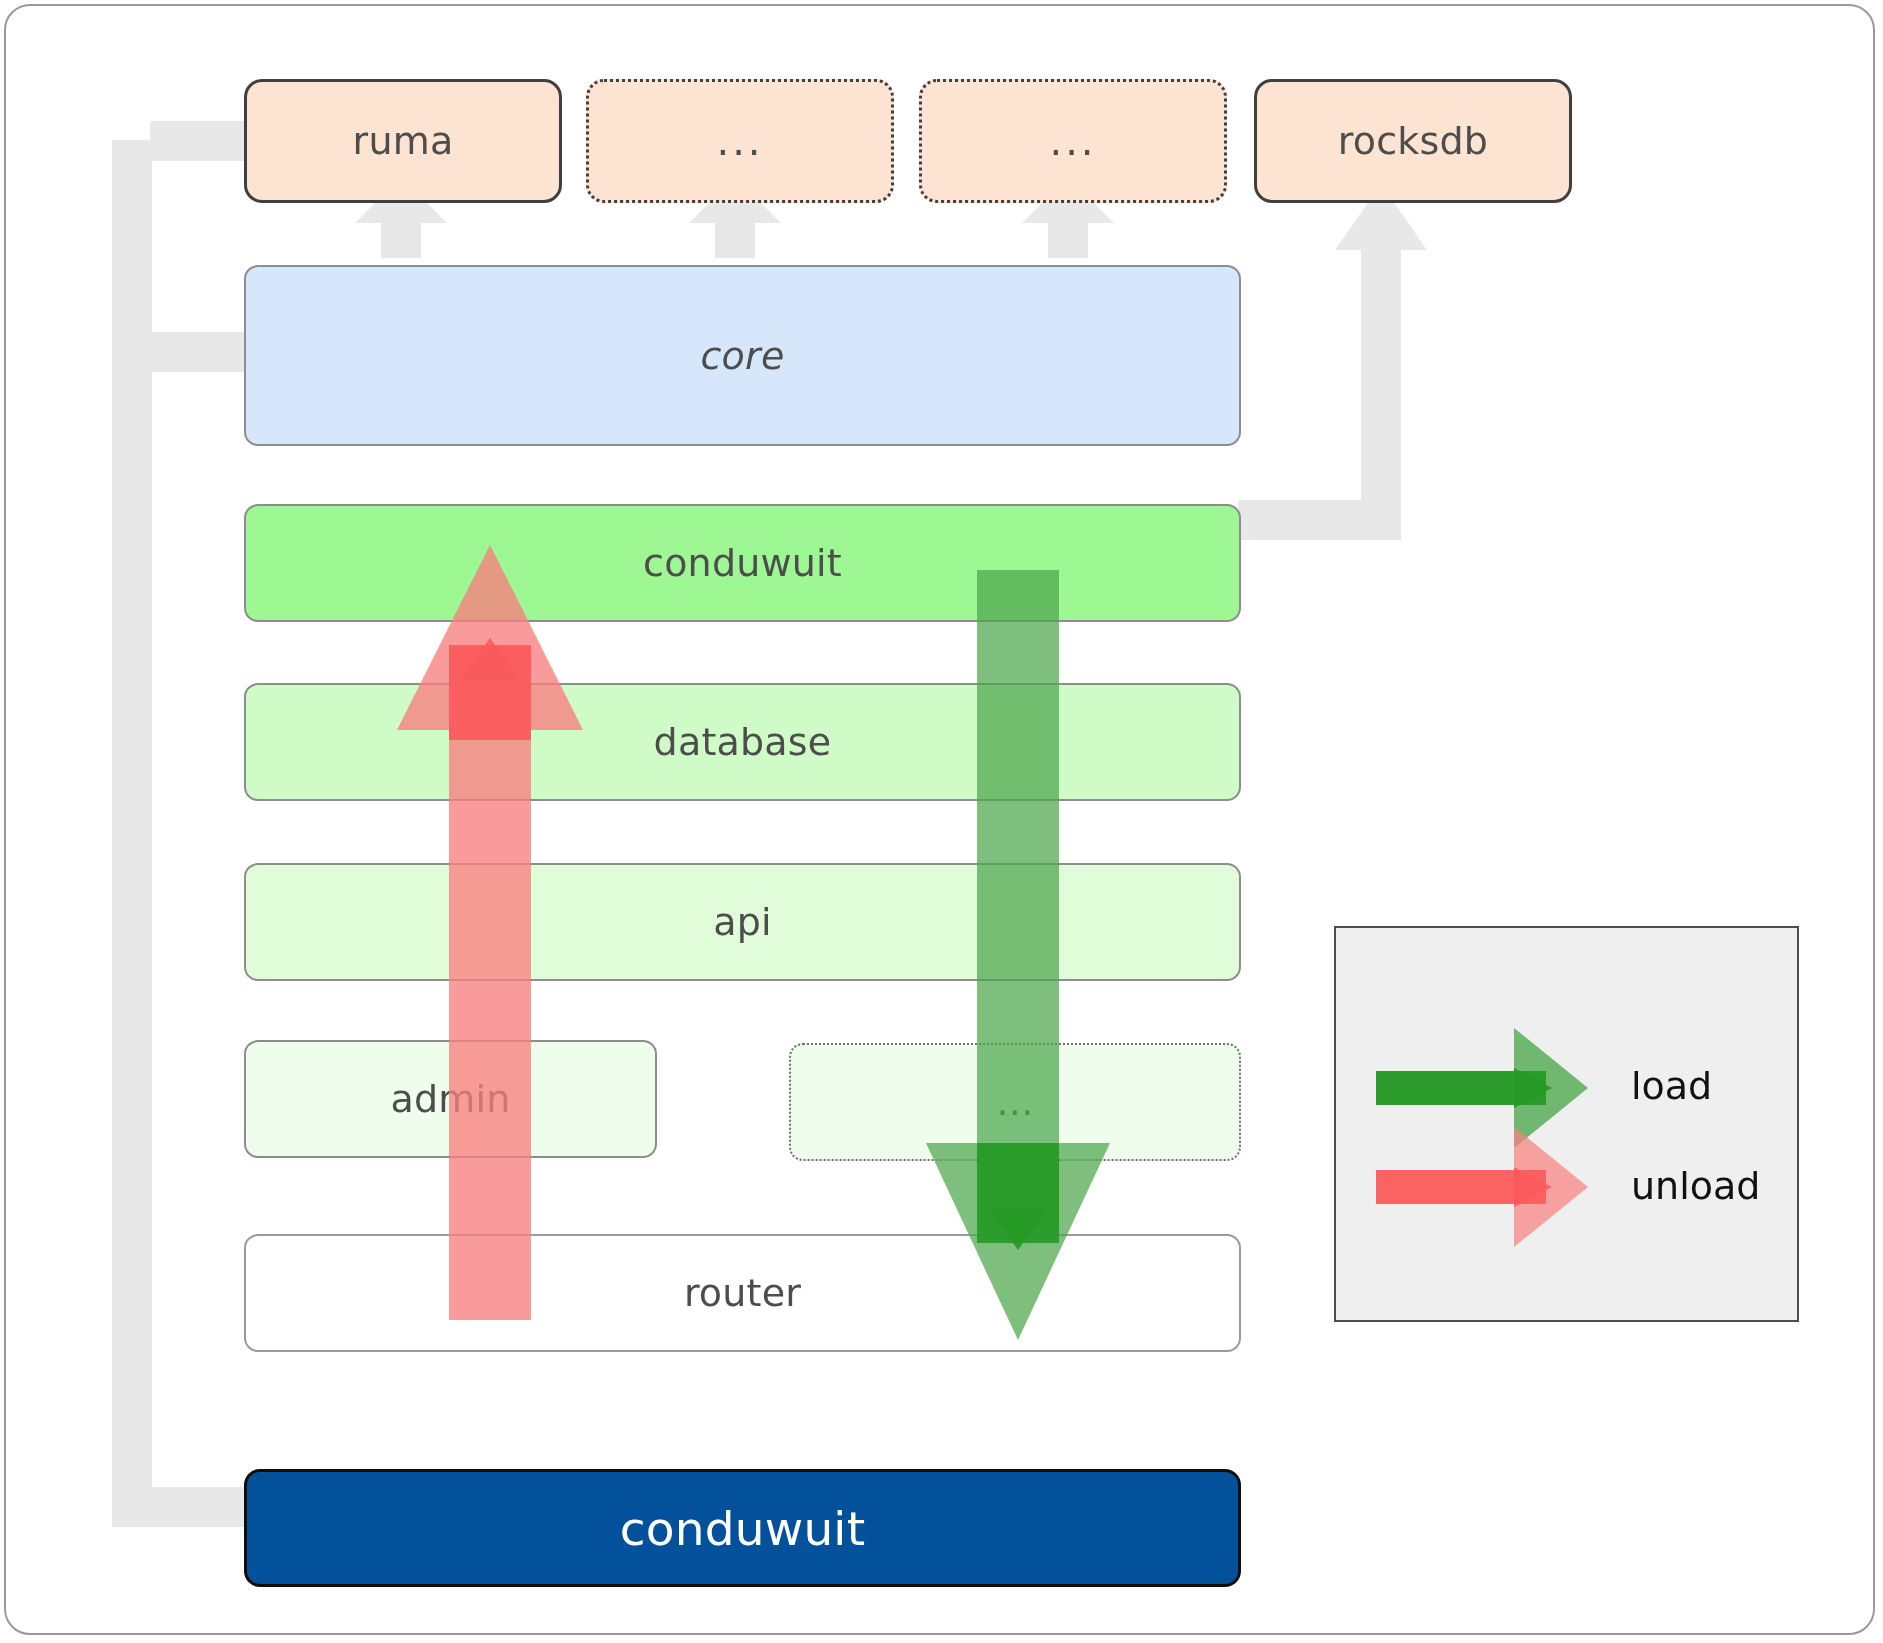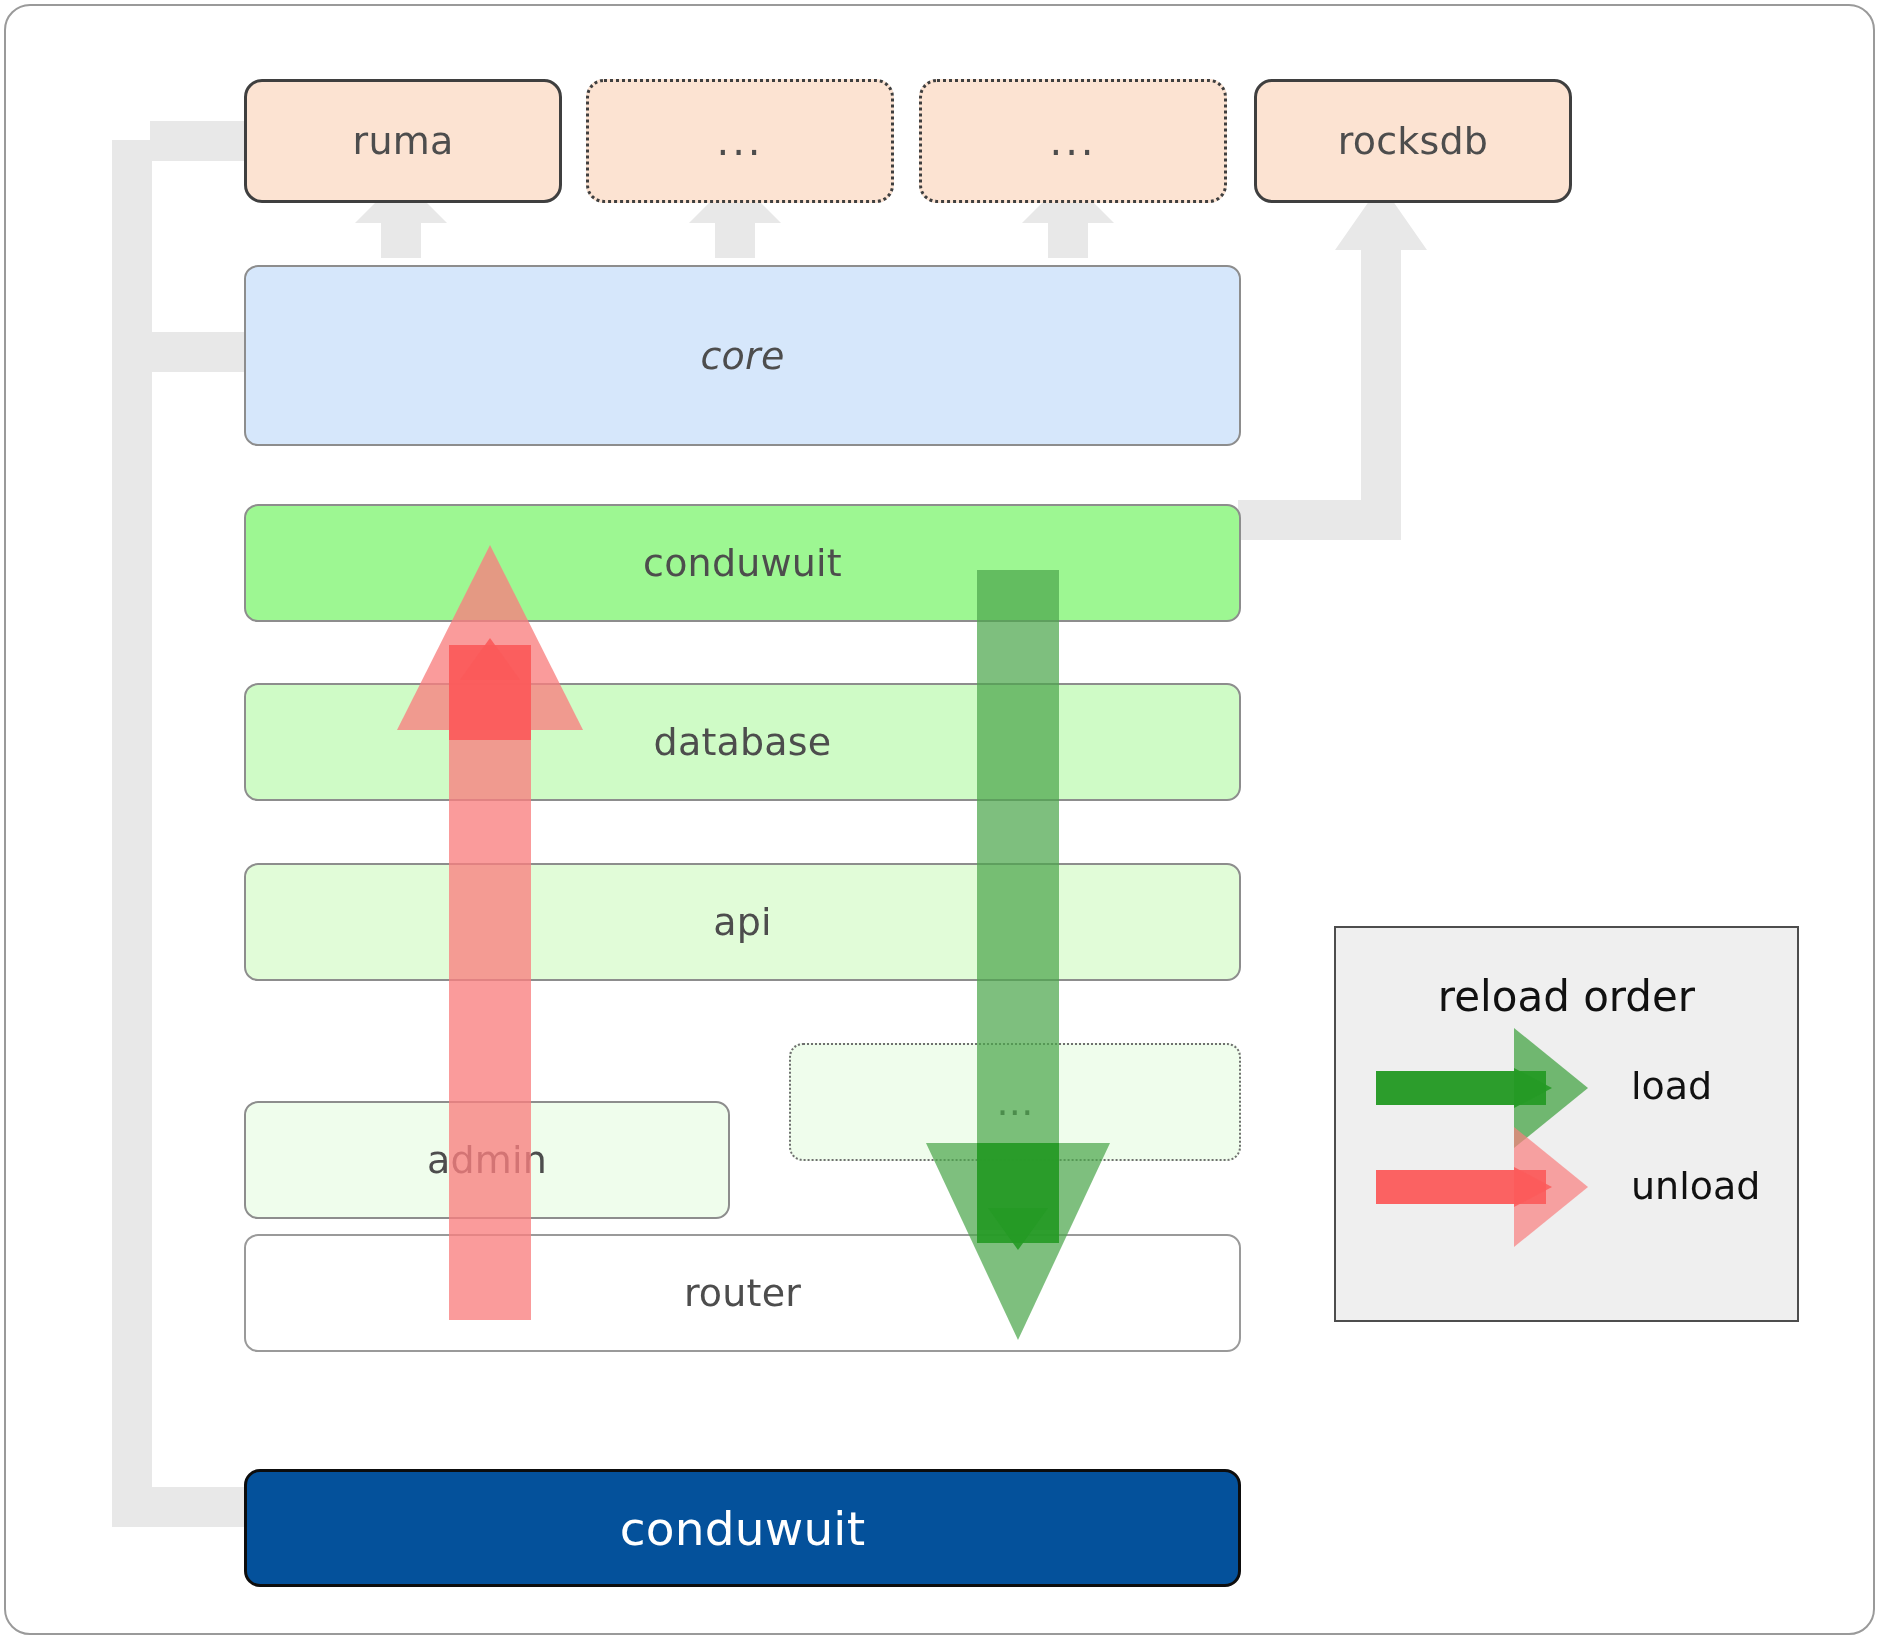--- a/index.html
+++ b/index.html
@@ -129,21 +129,21 @@
   </div>
 
   <div class="node layer service" style="left:244px;top:683px;width:997px;height:118px;">
     <span>database</span>
   </div>
 
   <div class="node layer api" style="left:244px;top:863px;width:997px;height:118px;">
     <span>api</span>
   </div>
 
-  <div class="node layer admin" style="left:244px;top:1101px;width:486px;height:118px;">
+  <div class="node layer admin" style="left:244px;top:1040px;width:413px;height:118px;">
     <span>admin</span>
   </div>
 
   <div class="node layer etc" style="left:789px;top:1043px;width:452px;height:118px;">
     <span class="dots" style="font-size:38px;">...</span>
   </div>
 
   <div class="node layer router" style="left:244px;top:1234px;width:997px;height:118px;">
     <span>router</span>
   </div>
@@ -163,21 +163,20 @@
 
     <g>
       <rect x="977" y="570" width="82" height="660" fill="#4ca64c" opacity="0.72"></rect>
       <polygon points="1018,1340 1110,1143 926,1143" fill="#4ca64c" opacity="0.72"></polygon>
       <rect x="977" y="1143" width="82" height="100" fill="#259a25" opacity="0.9"></rect>
       <polygon points="1018,1250 1048,1208 988,1208" fill="#259a25" opacity="0.9"></polygon>
     </g>
   </svg>
 
   <div id="legend">
-    <div class="title">reload order</div>
 
     <svg width="465" height="396" viewBox="0 0 465 396">
 
       <g>
         <rect x="40" y="143" width="170" height="34" fill="#4ca64c" opacity="0.78"></rect>
         <polygon points="252,160 178,100 178,220" fill="#4ca64c" opacity="0.78"></polygon>
         <rect x="40" y="143" width="170" height="34" fill="#259a25" opacity="0.9"></rect>
         <polygon points="216,160 178,140 178,180" fill="#259a25" opacity="0.9"></polygon>
       </g>
 

